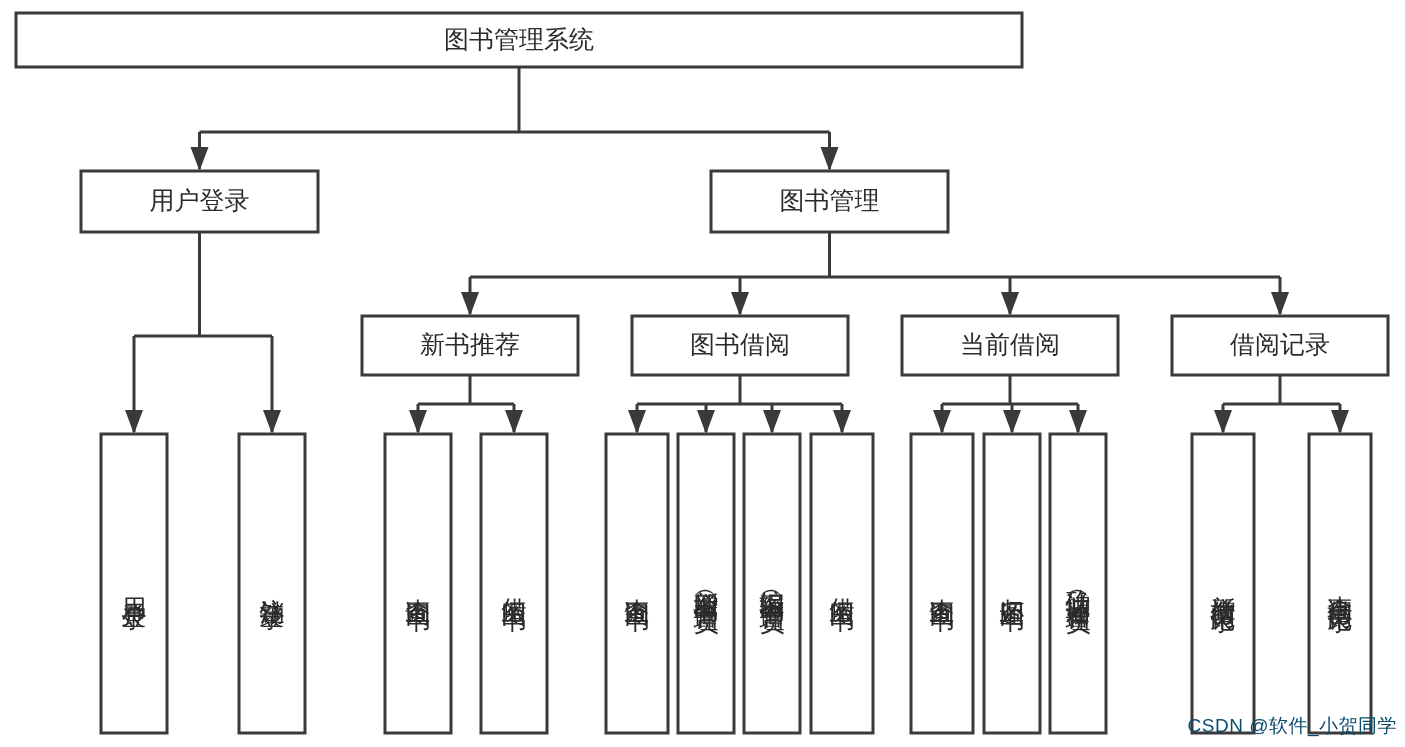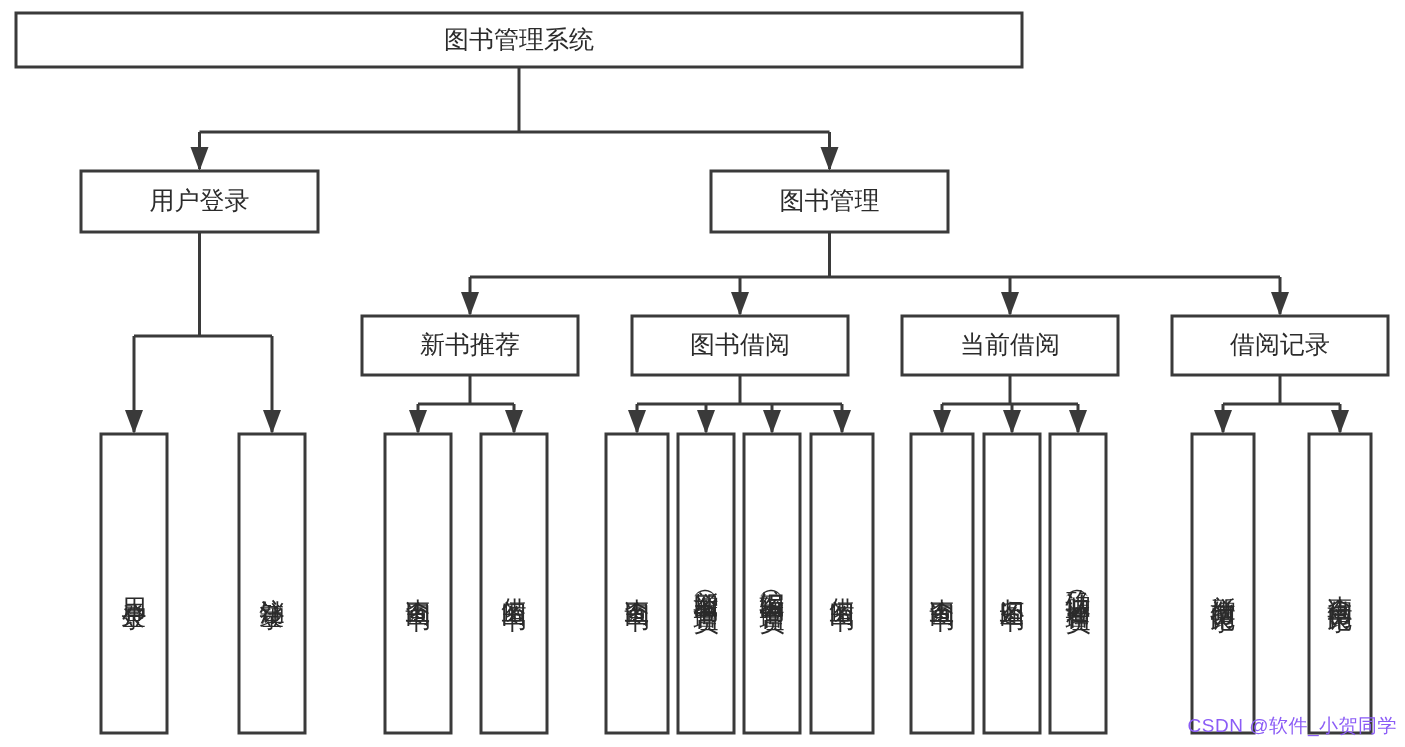--- a/index.html
+++ b/index.html
@@ -60,21 +60,21 @@
     white-space: nowrap;
     text-align: center;
     pointer-events: none;
   }
   .watermark {
     position: absolute;
     right: 8px;
     bottom: 6px;
     font-family: "Liberation Sans", "DejaVu Sans", sans-serif;
     font-size: 19px;
-    color: #8b5cf6;
+    color: #0c4a6e;
     letter-spacing: 0.5px;
     white-space: nowrap;
   }
 </style>
 </head>
 <body>
 
 <div id="chart-root">
   <svg class="flow" viewBox="0 0 1405 747">
     <g id="edge-layer">

